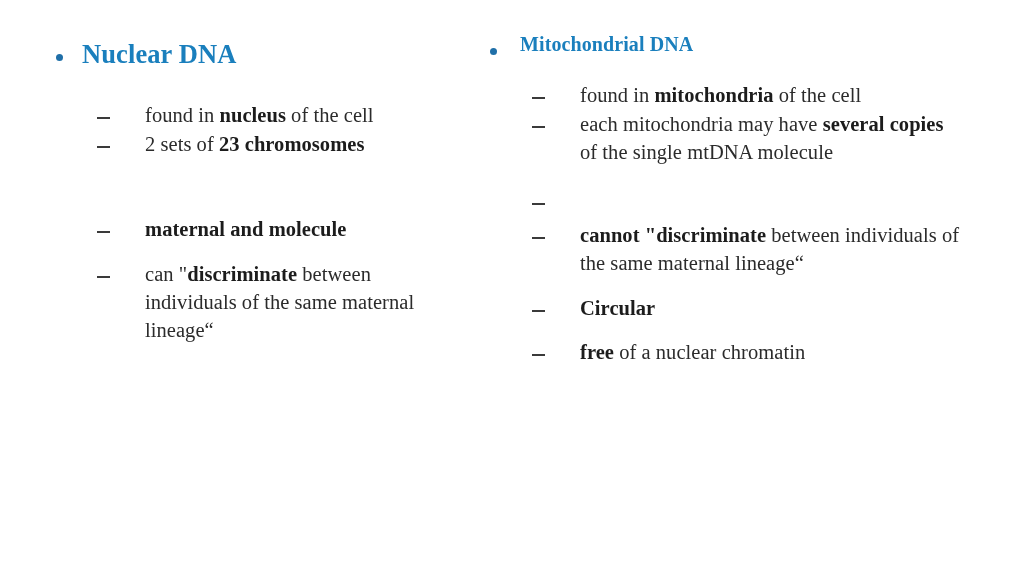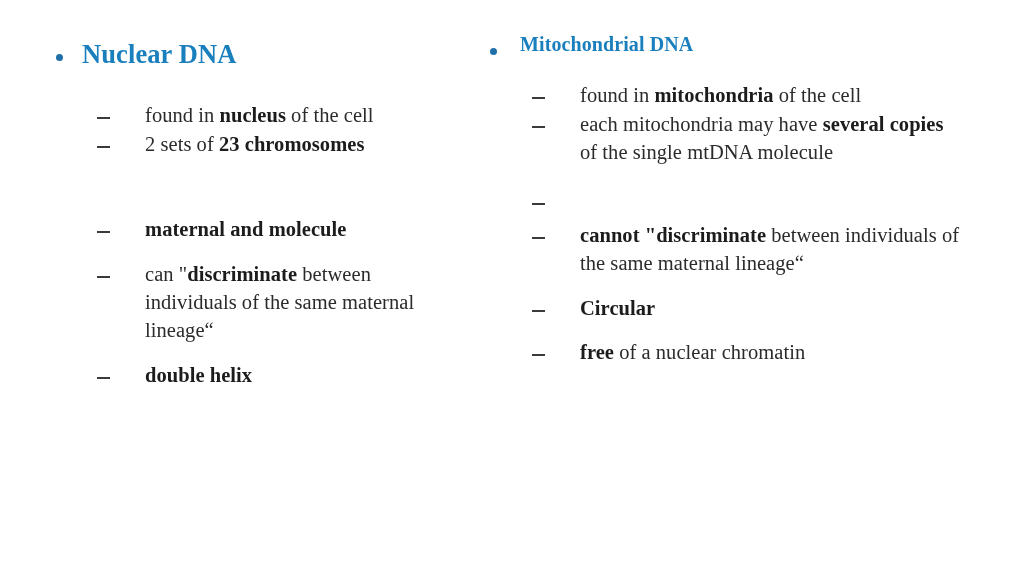--- a/index.html
+++ b/index.html
@@ -148,24 +148,20 @@
           <li class="sub-item">
             <span class="dash"></span>
             <span class="sub-text"><b>maternal and molecule</b></span>
           </li>
           <li class="gap-small"></li>
           <li class="sub-item">
             <span class="dash"></span>
             <span class="sub-text"><span>can "</span><b>discriminate</b><span> between individuals of the same maternal lineage“</span></span>
           </li>
           <li class="gap-small"></li>
-          <li class="sub-item">
-            <span class="dash"></span>
-            <span class="sub-text"><b>double helix</b></span>
-          </li>
           <li class="gap-small"></li>
           <li class="gap-small"></li>
         </ul>
     </div>
 
     <div class="column column-right">
       <div class="heading-row">
         <span class="bullet-dot"></span>
         <span class="heading-text">Mitochondrial DNA</span>
       </div>

